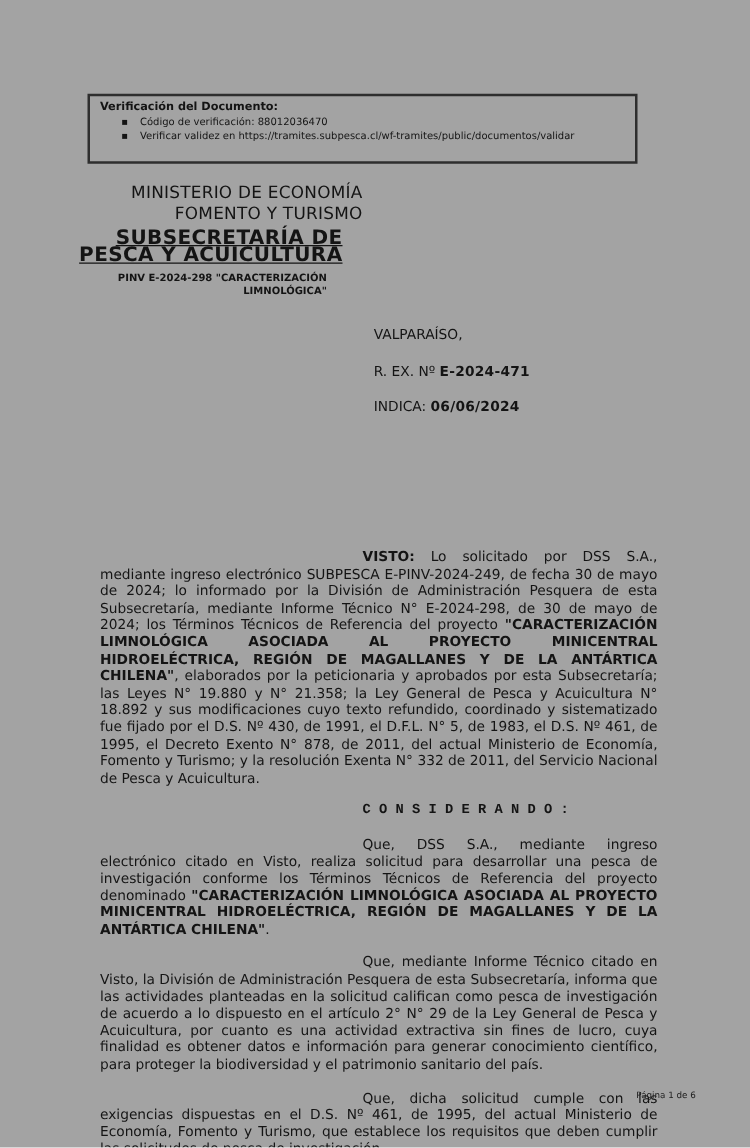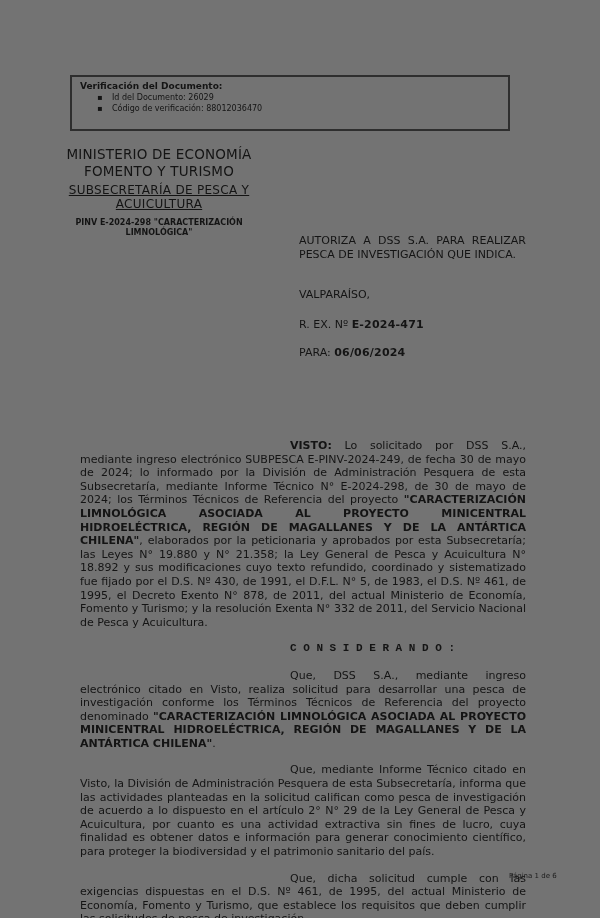--- a/index.html
+++ b/index.html
@@ -1,20 +1,20 @@
 <!DOCTYPE html>
 <html><head>
 <meta charset="utf-8">
 <style>
   html, body { margin: 0; padding: 0; background: #ffffff; }
   .page {
     position: relative;
     width: 600px;
     height: 918px;
-    background: #737373;
+    background: #a3a3a3;
     font-family: "DejaVu Sans", "Liberation Sans", sans-serif;
     color: #141414;
     overflow: hidden;
   }
 
   
   .verify-box {
     position: absolute;
     left: 70px; top: 75px;
     width: 440px; height: 56px;
@@ -29,27 +29,27 @@
     content: "▪";
     position: absolute; left: -15px; top: 0;
     font-size: 8px;
   }
 
   
   .header-left {
     position: absolute;
     left: 28px; top: 146px;
     width: 262px;
-    text-align: center;
+    text-align: right;
   }
   .ministry div { font-size: 13.5px; line-height: 17px; letter-spacing: 0.2px; }
   .subsecretaria {
     margin: 3px auto 0;
     width: 230px;
-    font-size: 12px; font-weight: normal;
+    font-size: 16px; font-weight: bold;
     text-decoration: underline;
     line-height: 14px;
     letter-spacing: 0.3px;
   }
   .project-ref {
     margin: 7px auto 0;
     width: 205px;
     font-size: 8px; font-weight: bold;
     line-height: 10px;
   }
@@ -98,39 +98,38 @@
   }
 </style>
 </head>
 <body>
 
 <div class="page">
 
   <div class="verify-box">
     <div class="verify-title">Verificación del Documento:</div>
     <ul class="verify-list">
-      <li>Id del Documento: 26029</li>
       <li>Código de verificación: 88012036470</li>
+      <li>Verificar validez en https://tramites.subpesca.cl/wf-tramites/public/documentos/validar</li>
     </ul>
   </div>
 
   <div class="header-left">
     <div class="ministry">
       <div>MINISTERIO DE ECONOMÍA</div>
       <div>FOMENTO Y TURISMO</div>
     </div>
     <div class="subsecretaria">SUBSECRETARÍA DE PESCA Y ACUICULTURA</div>
     <div class="project-ref">PINV E-2024-298 "CARACTERIZACIÓN LIMNOLÓGICA"</div>
   </div>
 
   <div class="header-right">
-    <p class="subject">AUTORIZA A DSS S.A. PARA REALIZAR PESCA DE INVESTIGACIÓN QUE INDICA.</p>
     <p class="city">VALPARAÍSO,</p>
     <p class="res-number"><span>R. EX. Nº </span><b>E-2024-471</b></p>
-    <p class="res-date"><span>PARA: </span><b>06/06/2024</b></p>
+    <p class="res-date"><span>INDICA: </span><b>06/06/2024</b></p>
   </div>
 
   <div class="doc-body">
     <p class="para"><b>VISTO:</b><span> Lo solicitado por DSS S.A., mediante ingreso electrónico SUBPESCA E-PINV-2024-249, de fecha 30 de mayo de 2024; lo informado por la División de Administración Pesquera de esta Subsecretaría, mediante Informe Técnico N° E-2024-298, de 30 de mayo de 2024; los Términos Técnicos de Referencia del proyecto </span><b>"CARACTERIZACIÓN LIMNOLÓGICA ASOCIADA AL PROYECTO MINICENTRAL HIDROELÉCTRICA, REGIÓN DE MAGALLANES Y DE LA ANTÁRTICA CHILENA"</b><span>, elaborados por la peticionaria y aprobados por esta Subsecretaría; las Leyes N° 19.880 y N° 21.358; la Ley General de Pesca y Acuicultura N° 18.892 y sus modificaciones cuyo texto refundido, coordinado y sistematizado fue fijado por el D.S. Nº 430, de 1991, el D.F.L. N° 5, de 1983, el D.S. Nº 461, de 1995, el Decreto Exento N° 878, de 2011, del actual Ministerio de Economía, Fomento y Turismo; y la resolución Exenta N° 332 de 2011, del Servicio Nacional de Pesca y Acuicultura.</span></p>
 
     <p class="heading-considerando">C O N S I D E R A N D O :</p>
 
     <p class="para"><span>Que, DSS S.A., mediante ingreso electrónico citado en Visto, realiza solicitud para desarrollar una pesca de investigación conforme los Términos Técnicos de Referencia del proyecto denominado </span><b>"CARACTERIZACIÓN LIMNOLÓGICA ASOCIADA AL PROYECTO MINICENTRAL HIDROELÉCTRICA, REGIÓN DE MAGALLANES Y DE LA ANTÁRTICA CHILENA"</b><span>.</span></p>
 
     <p class="para">Que, mediante Informe Técnico citado en Visto, la División de Administración Pesquera de esta Subsecretaría, informa que las actividades planteadas en la solicitud califican como pesca de investigación de acuerdo a lo dispuesto en el artículo 2° N° 29 de la Ley General de Pesca y Acuicultura, por cuanto es una actividad extractiva sin fines de lucro, cuya finalidad es obtener datos e información para generar conocimiento científico, para proteger la biodiversidad y el patrimonio sanitario del país.</p>

